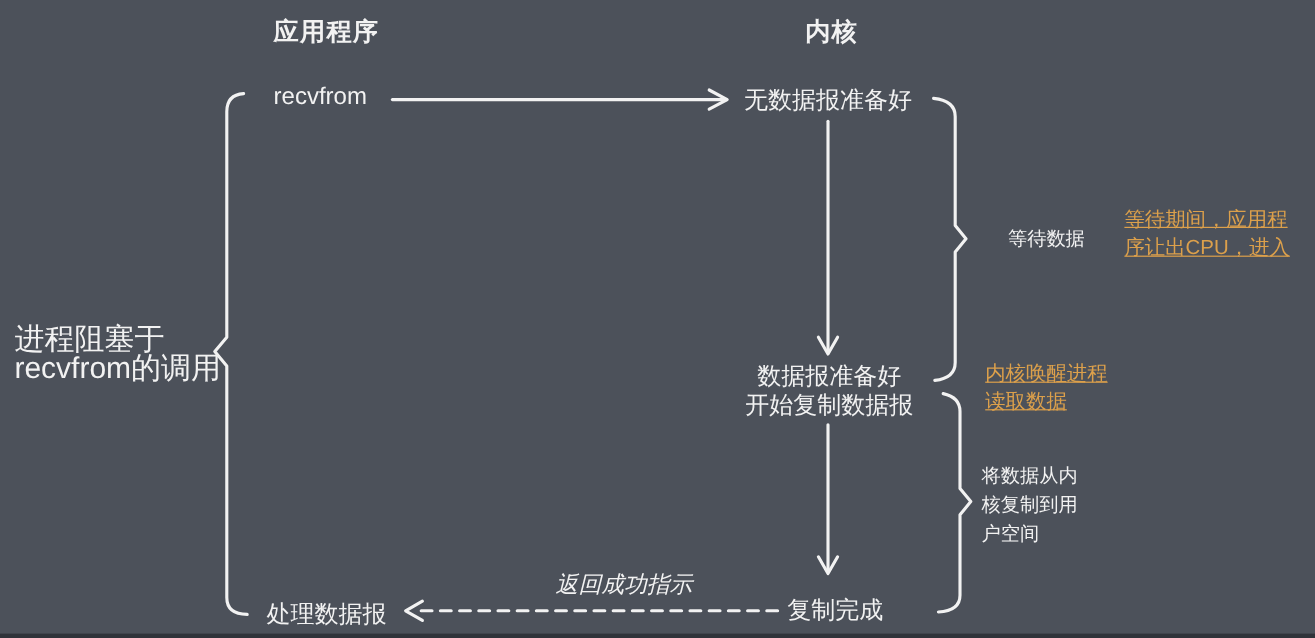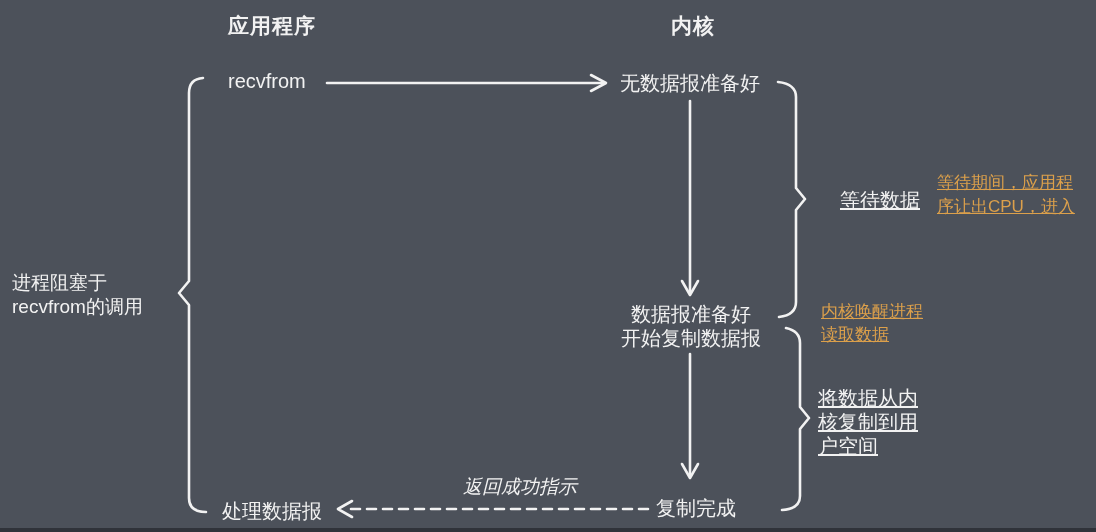--- a/index.html
+++ b/index.html
@@ -16,21 +16,21 @@
     position:relative;
     width:1096px;height:528px;
     background:var(--bg);
     overflow:hidden;
     color:var(--ink);
   }
   .abs{position:absolute;white-space:nowrap;}
   .hdr{font-size:21px;font-weight:bold;letter-spacing:1px;}
   .node{font-size:20px;}
   .edge-label{font-size:19px;text-align:center;}
-  .annot-white{font-size:20px;line-height:24px;text-decoration:underline;}
+  .annot-white{font-size:16px;line-height:24px;}
   .annot-orange{color:var(--accent);font-size:17px;line-height:24px;text-decoration:underline;}
   .center{text-align:center;}
   svg.overlay{position:absolute;left:0;top:0;}
   svg.overlay *{
     fill:none;
     stroke:var(--ink);
     stroke-width:2.6;
     stroke-linecap:round;
     stroke-linejoin:round;
   }
@@ -78,21 +78,21 @@
 
   <div class="abs node" style="left:620px;top:70px;">无数据报准备好</div>
   <div class="abs node center" style="left:591px;top:302px;width:200px;line-height:24px;">
     <div>数据报准备好</div>
     <div>开始复制数据报</div>
   </div>
   <div class="abs node" style="left:656px;top:495px;">复制完成</div>
 
   <div class="abs edge-label" style="left:380px;top:474px;width:280px;font-style:italic;">返回成功指示</div>
 
-  <div class="abs" style="left:12px;top:271px;font-size:19px;line-height:24px;">
+  <div class="abs" style="left:12px;top:271px;font-size:25px;line-height:24px;">
     <div>进程阻塞于</div>
     <div>recvfrom的调用</div>
   </div>
 
   <div class="abs annot-white" style="left:840px;top:188px;">等待数据</div>
 
   <div class="abs annot-orange" style="left:937px;top:171px;">
     <div>等待期间，应用程</div>
     <div>序让出CPU，进入</div>
   </div>

